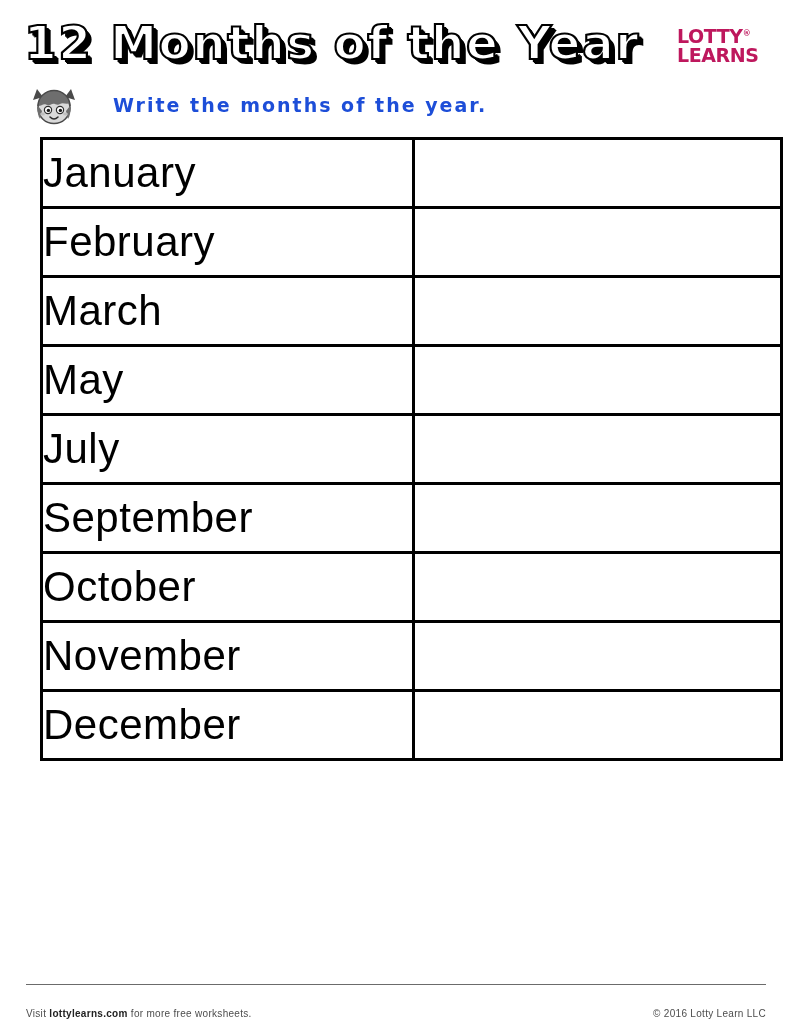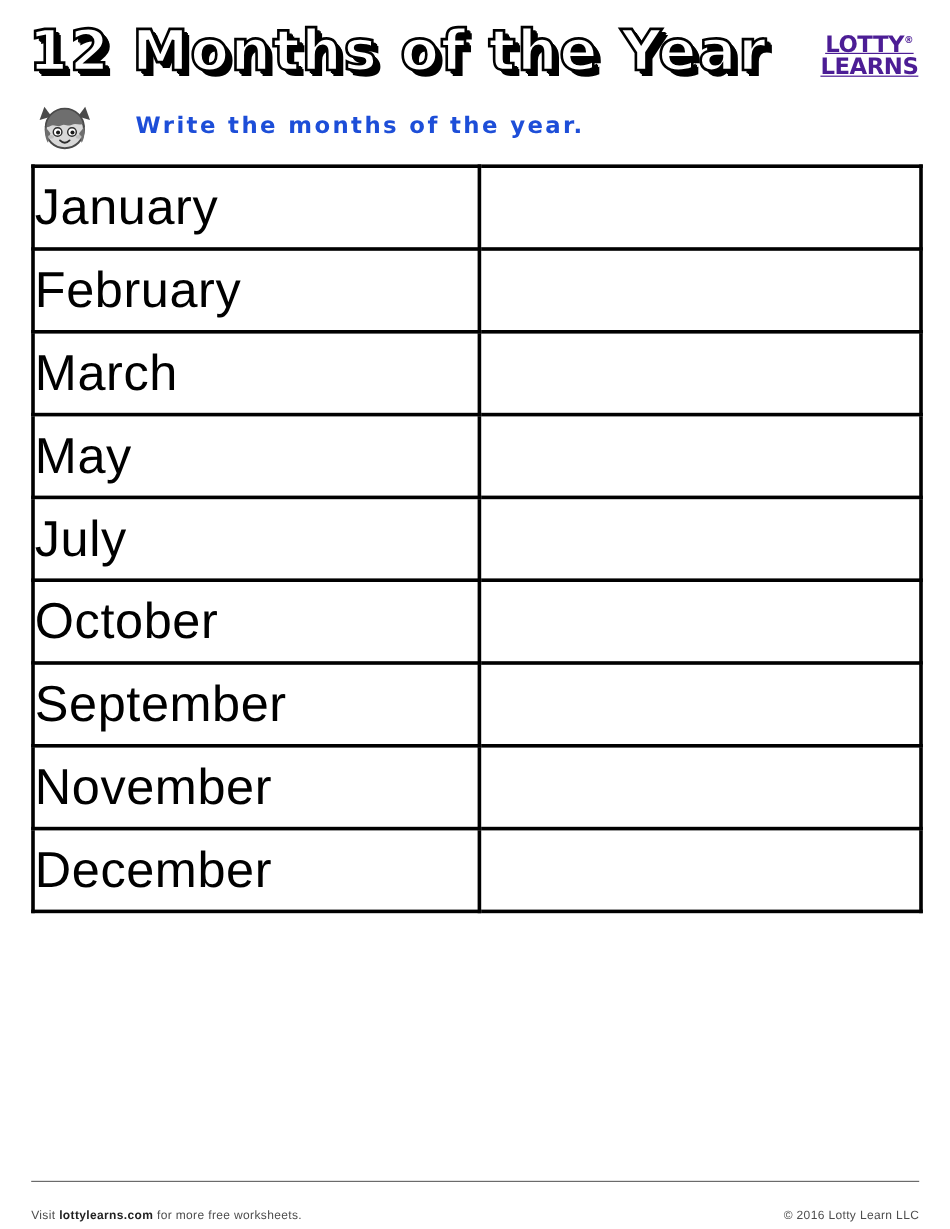--- a/index.html
+++ b/index.html
@@ -45,28 +45,27 @@
        3px 3px 0 #000000,
        5px 5px 0 #000000;
     white-space: nowrap;
   }
 
   .logo {
     position: absolute;
     right: 20px;
     top: 24px;
     width: 95px;
-    text-align: center;
+    text-align: left;
     font-family: "DejaVu Sans", sans-serif;
     font-weight: bold;
     font-size: 19px;
     line-height: 19px;
     letter-spacing: -0.4px;
-    color: #4c1d95;
-    text-decoration: underline;
+    color: #be185d;
   }
   .logo .logo-line { display: block; white-space: nowrap; }
   .logo .tm {
     font-size: 8px;
     vertical-align: super;
     letter-spacing: 0;
   }
 
   
   .subtitle-row {
@@ -91,21 +90,21 @@
     font-size: 19px;
     letter-spacing: 2.0px;
     color: #1d4ed8;
     white-space: nowrap;
     margin-left: 25px;
   }
 
   
   .months-table {
     position: absolute;
-    left: 26px;
+    left: 40px;
     top: 137px;
     width: 740px;
     border-collapse: collapse;
     table-layout: fixed;
   }
 
   .months-table td {
     border: 3px solid #000000;
     height: 69px;
     padding: 0;
@@ -232,27 +231,27 @@
         <td class="answer-cell"></td>
       </tr>
       <tr>
         <td class="month-cell">
             <div class="month-label">July</div>
           </td>
         <td class="answer-cell"></td>
       </tr>
       <tr>
         <td class="month-cell">
+            <div class="month-label">September</div>
+          </td>
+        <td class="answer-cell"></td>
+      </tr>
+      <tr>
+        <td class="month-cell">
             <div class="month-label">October</div>
-          </td>
-        <td class="answer-cell"></td>
-      </tr>
-      <tr>
-        <td class="month-cell">
-            <div class="month-label">September</div>
           </td>
         <td class="answer-cell"></td>
       </tr>
       <tr>
         <td class="month-cell">
             <div class="month-label">November</div>
           </td>
         <td class="answer-cell"></td>
       </tr>
       <tr>

